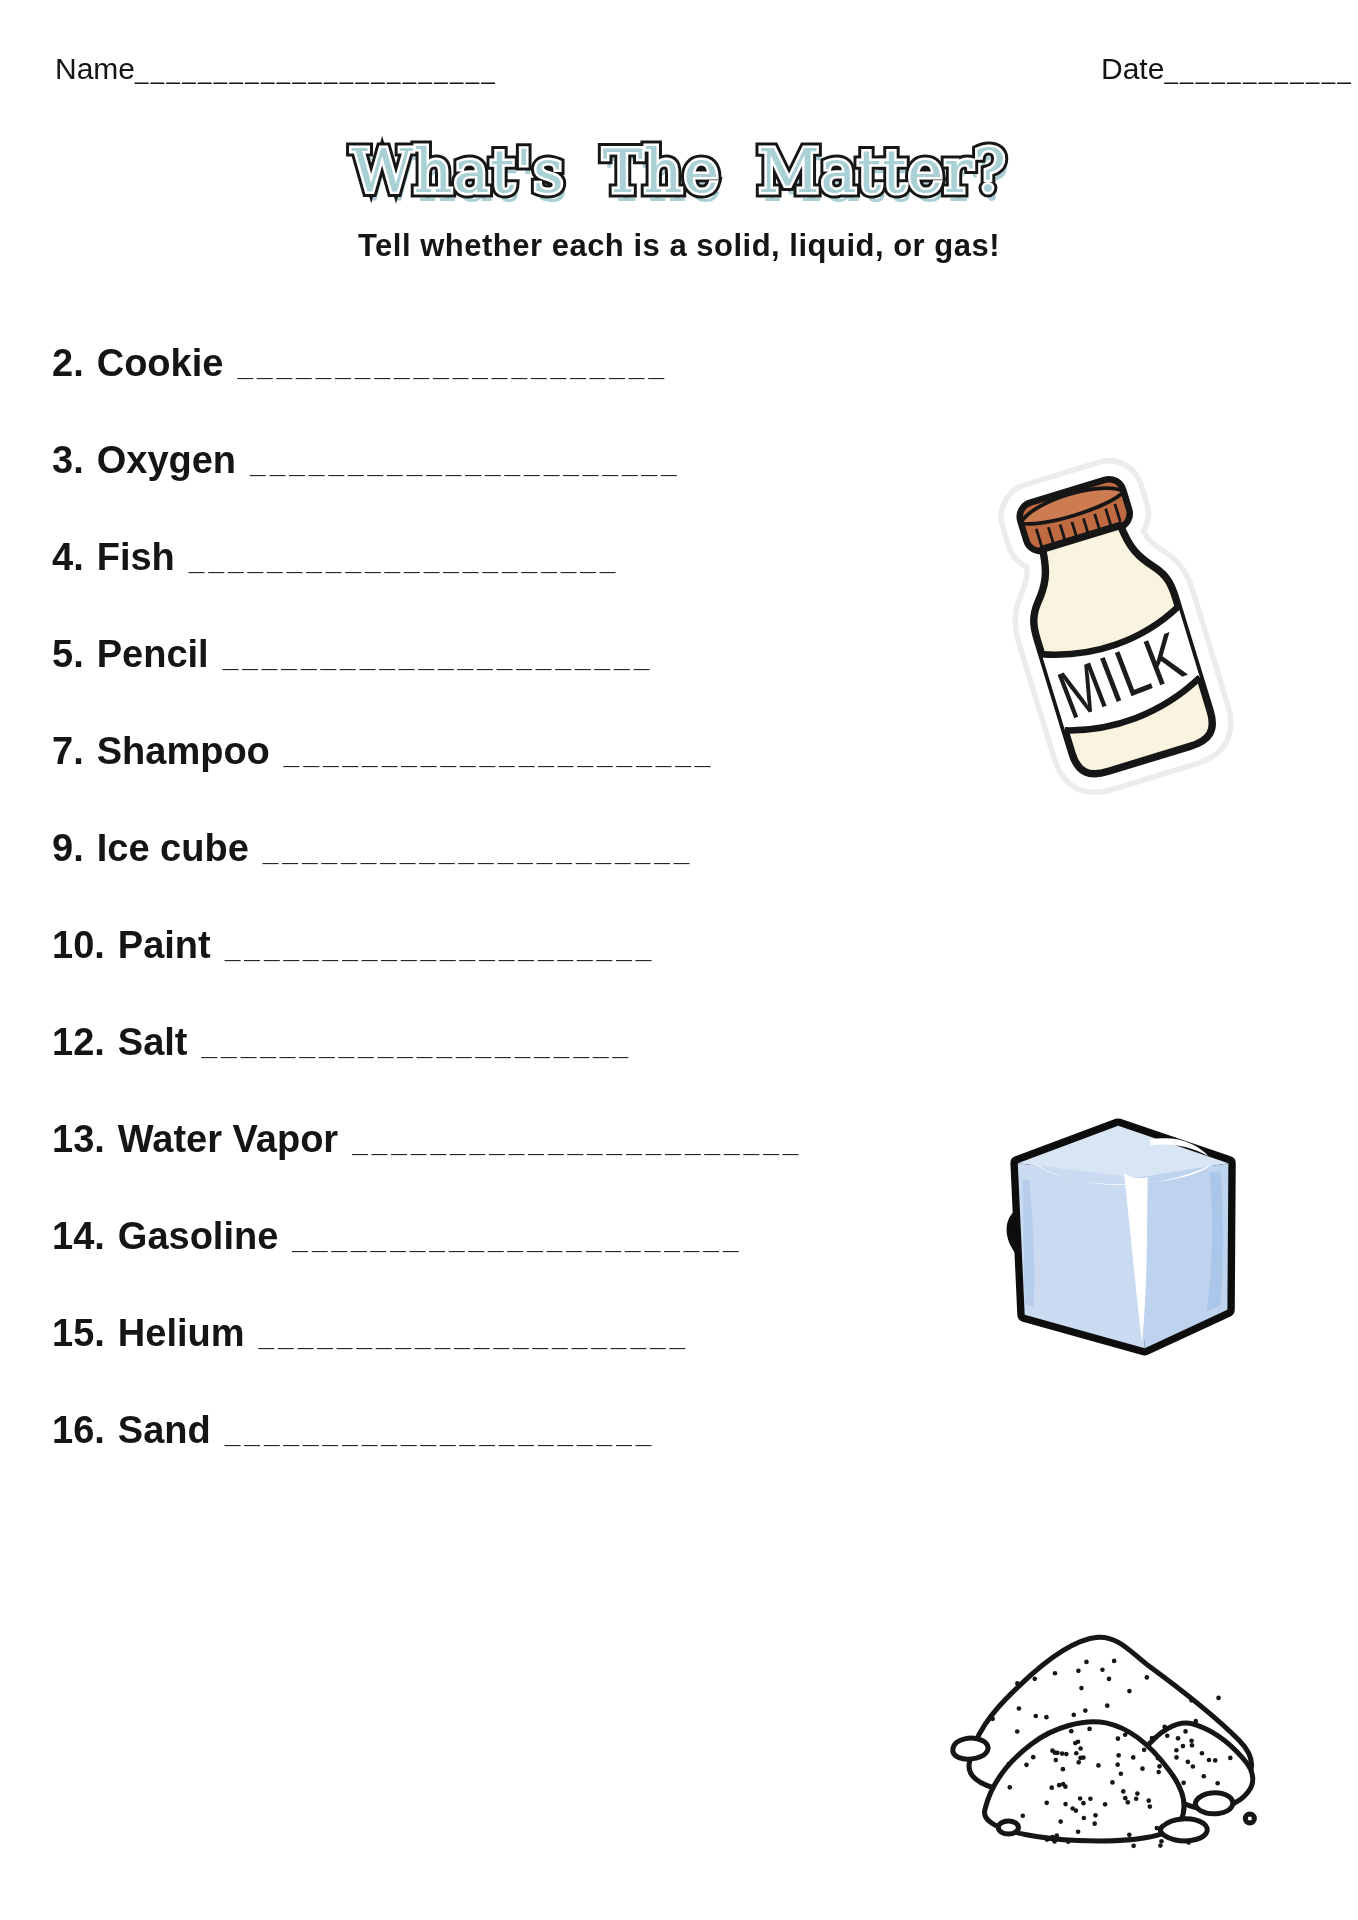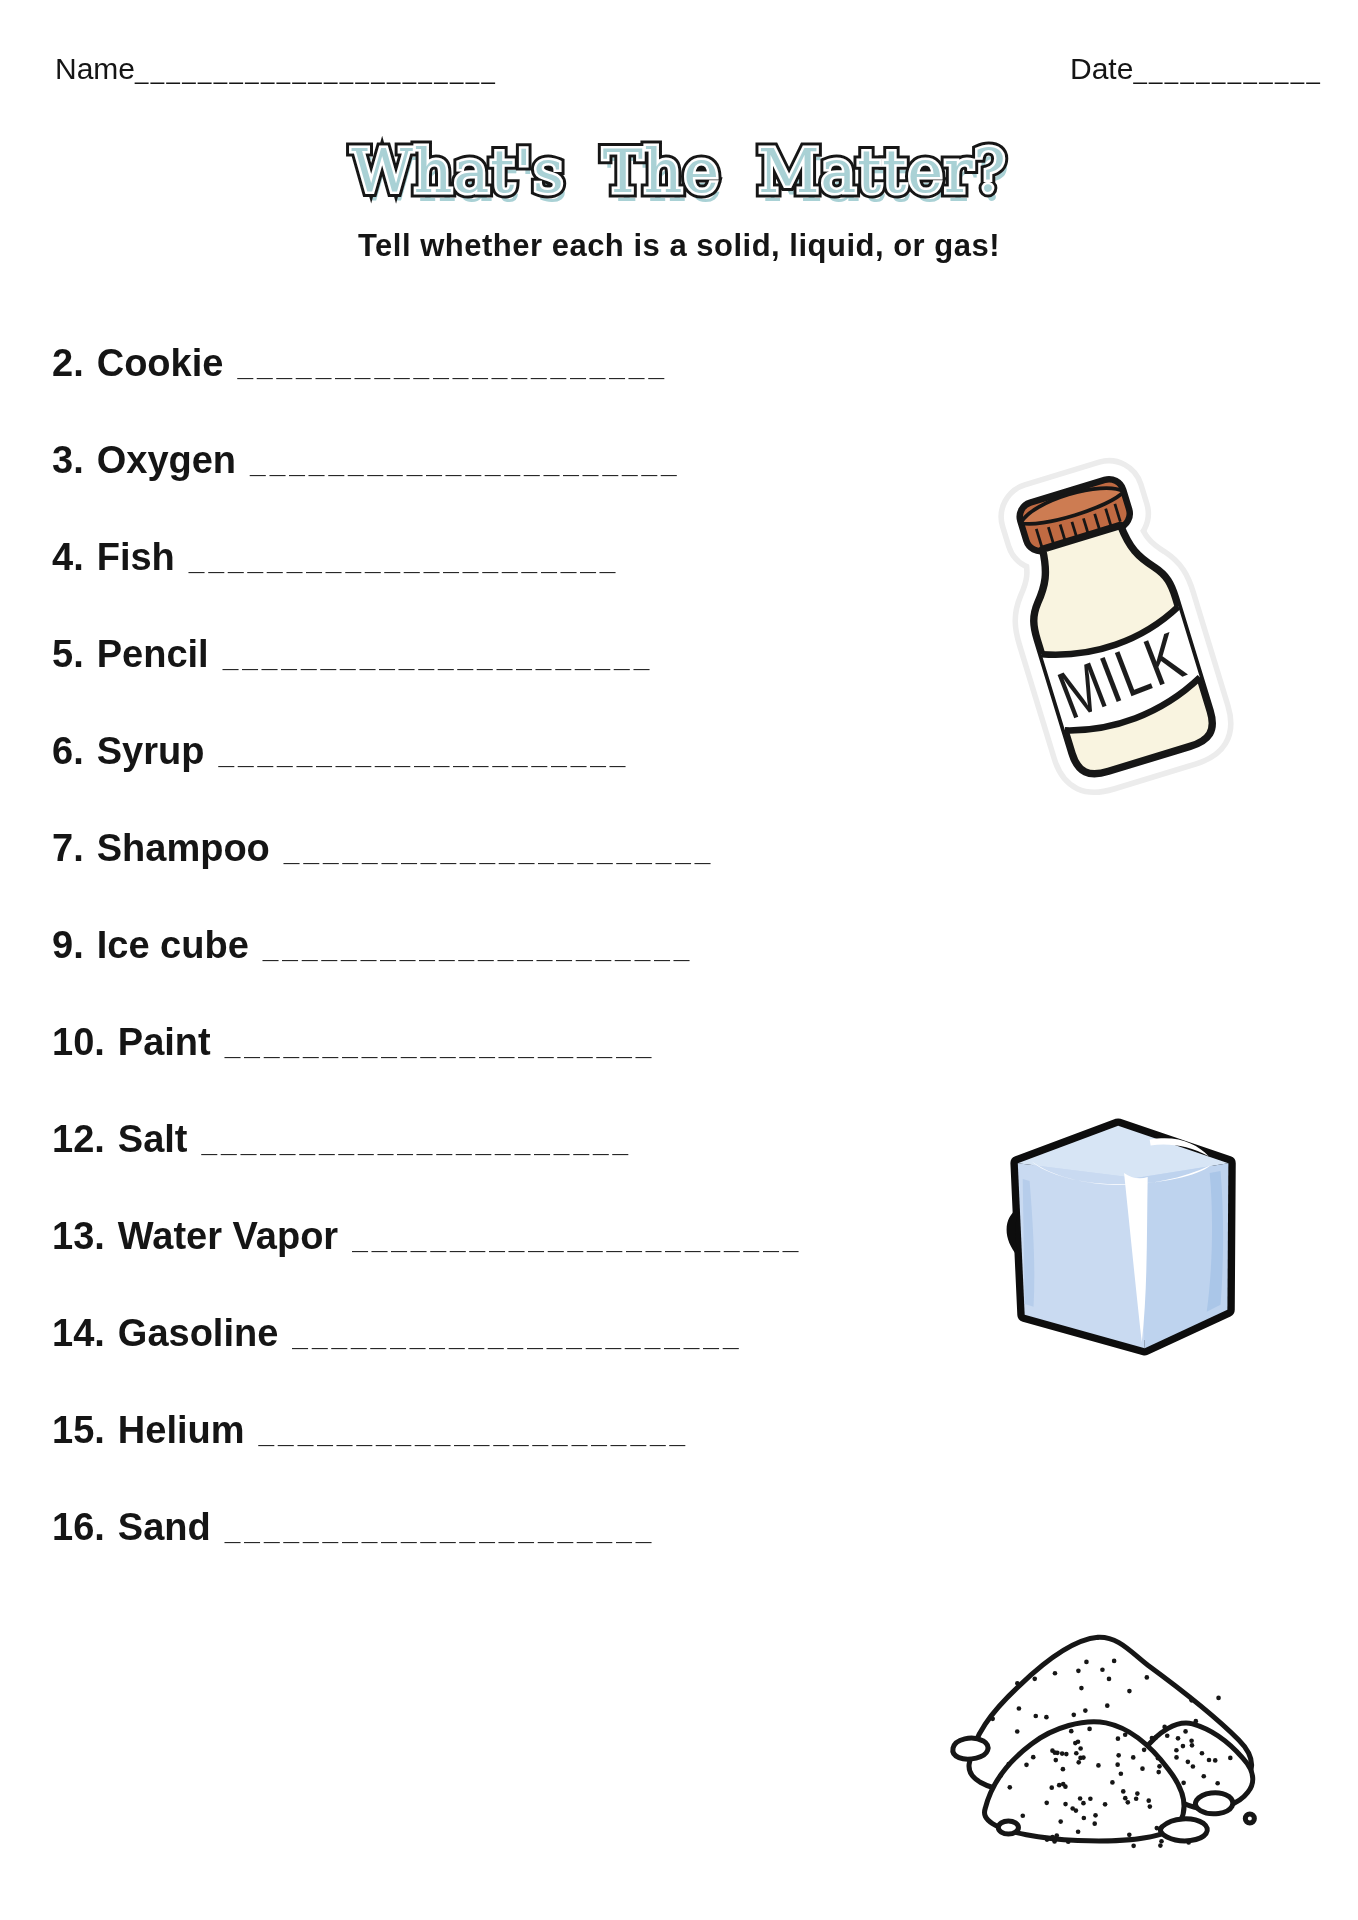--- a/index.html
+++ b/index.html
@@ -3,21 +3,21 @@
 <meta charset="utf-8">
 <style>
   html,body{margin:0;padding:0;background:#ffffff;}
   .page{position:relative;width:1358px;height:1920px;background:#ffffff;overflow:hidden;
         font-family:"Liberation Sans",sans-serif;color:#151515;margin-top:12px;}
   svg{overflow:visible;}
 
   
   .hdr{position:absolute;top:40px;font-size:30px;line-height:34px;white-space:nowrap;}
   .hdr-name{left:55px;}
-  .hdr-date{left:1070px;}
+  .hdr-date{left:1101px;}
   .thinline{font-size:24px;letter-spacing:2.4px;font-weight:400;}
 
   
   .title-wrap{position:absolute;top:112px;left:0;width:1358px;height:140px;text-align:center;}
   .t-layer{position:absolute;left:0;right:0;top:17px;margin:0;
            font-family:"DejaVu Serif",serif;font-weight:400;font-size:60px;line-height:1;
            letter-spacing:1px;word-spacing:18px;white-space:nowrap;}
   .t-outline{-webkit-text-stroke:11px var(--ink);color:var(--ink);
              text-shadow:4px 9px 0 var(--teal-shadow);}
   .t-rim{-webkit-text-stroke:5px #ffffff;color:#ffffff;}
@@ -53,21 +53,20 @@
     <div class="t-layer t-fill">What's The Matter?</div>
   </div>
 
   <div class="subtitle">Tell whether each is a solid, liquid, or gas!</div>
 
   <ol class="questions" id="qlist">
       <li class="q-row"><span class="q-num">2.</span><span class="q-label">Cookie</span><span class="q-blank">______________________</span></li>
       <li class="q-row"><span class="q-num">3.</span><span class="q-label">Oxygen</span><span class="q-blank">______________________</span></li>
       <li class="q-row"><span class="q-num">4.</span><span class="q-label">Fish</span><span class="q-blank">______________________</span></li>
       <li class="q-row"><span class="q-num">5.</span><span class="q-label">Pencil</span><span class="q-blank">______________________</span></li>
-      <li class="q-row"><span class="q-num">6.</span><span class="q-label">Syrup</span><span class="q-blank">_____________________</span></li>
       <li class="q-row"><span class="q-num">7.</span><span class="q-label">Shampoo</span><span class="q-blank">______________________</span></li>
       <li class="q-row"><span class="q-num">9.</span><span class="q-label">Ice cube</span><span class="q-blank">______________________</span></li>
       <li class="q-row"><span class="q-num">10.</span><span class="q-label">Paint</span><span class="q-blank">______________________</span></li>
       <li class="q-row"><span class="q-num">12.</span><span class="q-label">Salt</span><span class="q-blank">______________________</span></li>
       <li class="q-row"><span class="q-num">13.</span><span class="q-label">Water Vapor</span><span class="q-blank">_______________________</span></li>
       <li class="q-row"><span class="q-num">14.</span><span class="q-label">Gasoline</span><span class="q-blank">_______________________</span></li>
       <li class="q-row"><span class="q-num">15.</span><span class="q-label">Helium</span><span class="q-blank">______________________</span></li>
       <li class="q-row"><span class="q-num">16.</span><span class="q-label">Sand</span><span class="q-blank">______________________</span></li>
     </ol>
 

